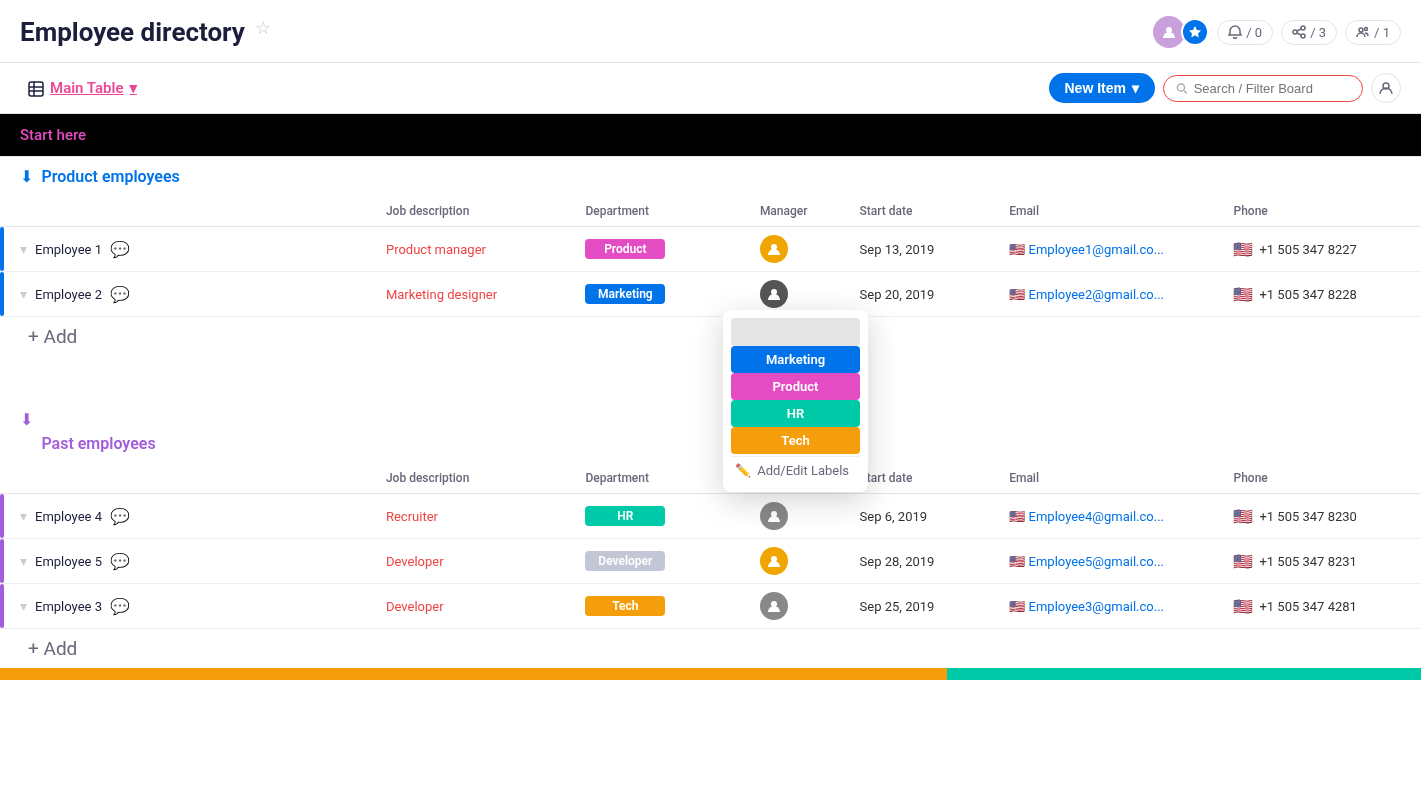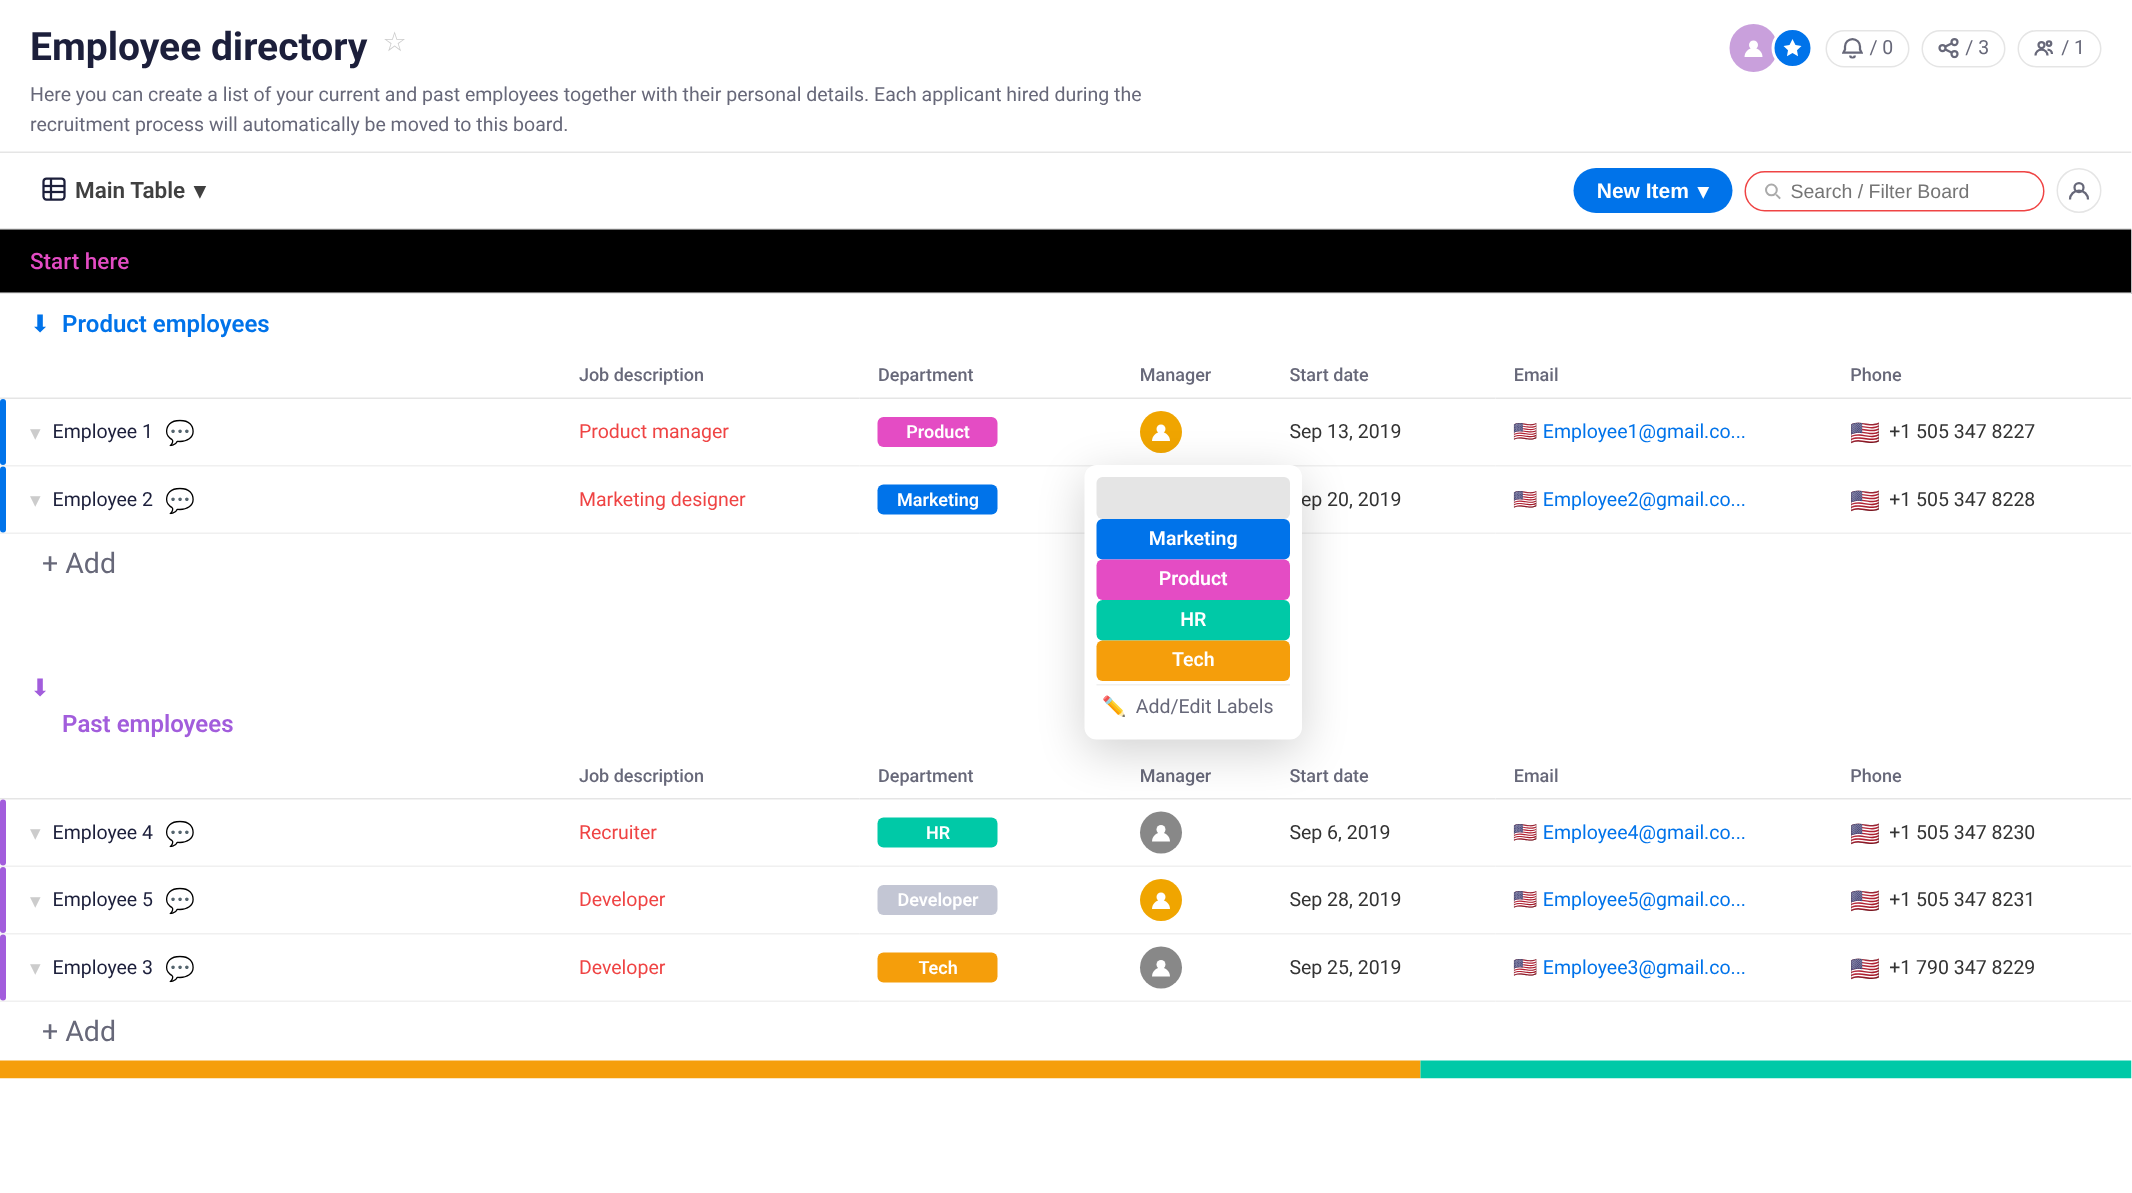--- a/index.html
+++ b/index.html
@@ -11,21 +11,21 @@
     .page-title { font-size: 26px; font-weight: 700; color: #1c1f3b; }
     .star-icon { color: #ccc; font-size: 18px; cursor: pointer; }
     .header-actions { display: flex; align-items: center; gap: 8px; }
     .avatar-group { display: flex; align-items: center; gap: 4px; }
     .avatar { width: 32px; height: 32px; border-radius: 50%; background: #c9a0dc; display: flex; align-items: center; justify-content: center; overflow: hidden; font-size: 12px; color: #fff; }
     .header-stat { display: flex; align-items: center; gap: 4px; color: #676879; font-size: 13px; padding: 4px 10px; border: 1px solid #e5e5e5; border-radius: 20px; cursor: pointer; }
     .description { font-size: 13px; color: #676879; max-width: 800px; line-height: 1.5; }
 
     .toolbar { display: flex; align-items: center; justify-content: space-between; padding: 10px 20px; border-bottom: 1px solid #e5e5e5; }
     .toolbar-left { display: flex; align-items: center; gap: 6px; }
-    .main-table-btn { display: flex; align-items: flex-start; gap: 6px; font-size: 15px; font-weight: 600; color: #404040; cursor: pointer; padding: 4px 8px; border-radius: 4px; }
+    .main-table-btn { display: flex; align-items: flex-end; gap: 6px; font-size: 15px; font-weight: 600; color: #ec4899; cursor: pointer; padding: 4px 8px; border-radius: 4px; text-decoration: underline; }
     .toolbar-right { display: flex; align-items: center; gap: 8px; }
     .new-item-btn { background: #0073ea; color: #fff; border: none; border-radius: 20px; padding: 7px 16px; font-size: 14px; font-weight: 600; cursor: pointer; display: flex; align-items: center; gap: 6px; }
     .search-box { display: flex; align-items: center; border: 1px solid #ef4444; border-radius: 20px; padding: 5px 12px; gap: 6px; width: 200px; color: #aaa; font-size: 13px; }
     .search-box input { border: none; outline: none; font-size: 13px; color: #333; width: 100%; background: transparent; }
     .user-icon { width: 30px; height: 30px; border-radius: 50%; border: 1px solid #e5e5e5; display: flex; align-items: center; justify-content: center; cursor: pointer; color: #676879; }
 
     .board { padding: 0; }
 
     .start-here-banner { background: #000000; padding: 12px 20px; border-bottom: 1px solid #e9e9e9; }
     .start-here-text { color: #e44cc4; font-size: 15px; font-weight: 500; }
@@ -119,21 +119,20 @@
         <svg width="14" height="14" viewBox="0 0 14 14" fill="none" stroke="#676879" stroke-width="1.5">
             <circle cx="5" cy="5" r="2"></circle>
             <path d="M1 12c0-2.2 1.8-4 4-4s4 1.8 4 4"></path>
             <circle cx="10" cy="4" r="1.5"></circle>
             <path d="M12 11c0-1.7-1.3-3-3-3"></path>
           </svg>
         <span>/ 1</span>
       </div>
     </div>
   </div>
-  <p class="description">Here you can create a list of your current and past employees together with their personal details. Each applicant hired during the recruitment process will automatically be moved to this board.</p>
 </div>
 
 <div class="toolbar">
   <div class="toolbar-left">
     <div class="main-table-btn">
       <svg width="16" height="16" viewBox="0 0 16 16" fill="none" stroke="#1c1f3b" stroke-width="1.5">
           <rect x="1" y="1" width="14" height="14" rx="2"></rect>
           <line x1="1" y1="6" x2="15" y2="6"></line>
           <line x1="1" y1="10" x2="15" y2="10"></line>
           <line x1="6" y1="1" x2="6" y2="15"></line>
@@ -376,21 +375,21 @@
                   </svg>
           </div>
         </td>
         <td class="col-date">Sep 25, 2019</td>
         <td class="col-email">
           <span class="email-link">🇺🇸 Employee3@gmail.co...</span>
         </td>
         <td class="col-phone">
           <div class="phone-cell">
             <span class="flag">🇺🇸</span>
-            <span>+1 790 347 8229</span>
+            <span>+1 505 347 4281</span>
           </div>
         </td>
       </tr>
           </tbody>
       </table>
       <div class="add-row">
         <span class="add-btn">+ Add</span>
       </div>
     </div>
   </div>

